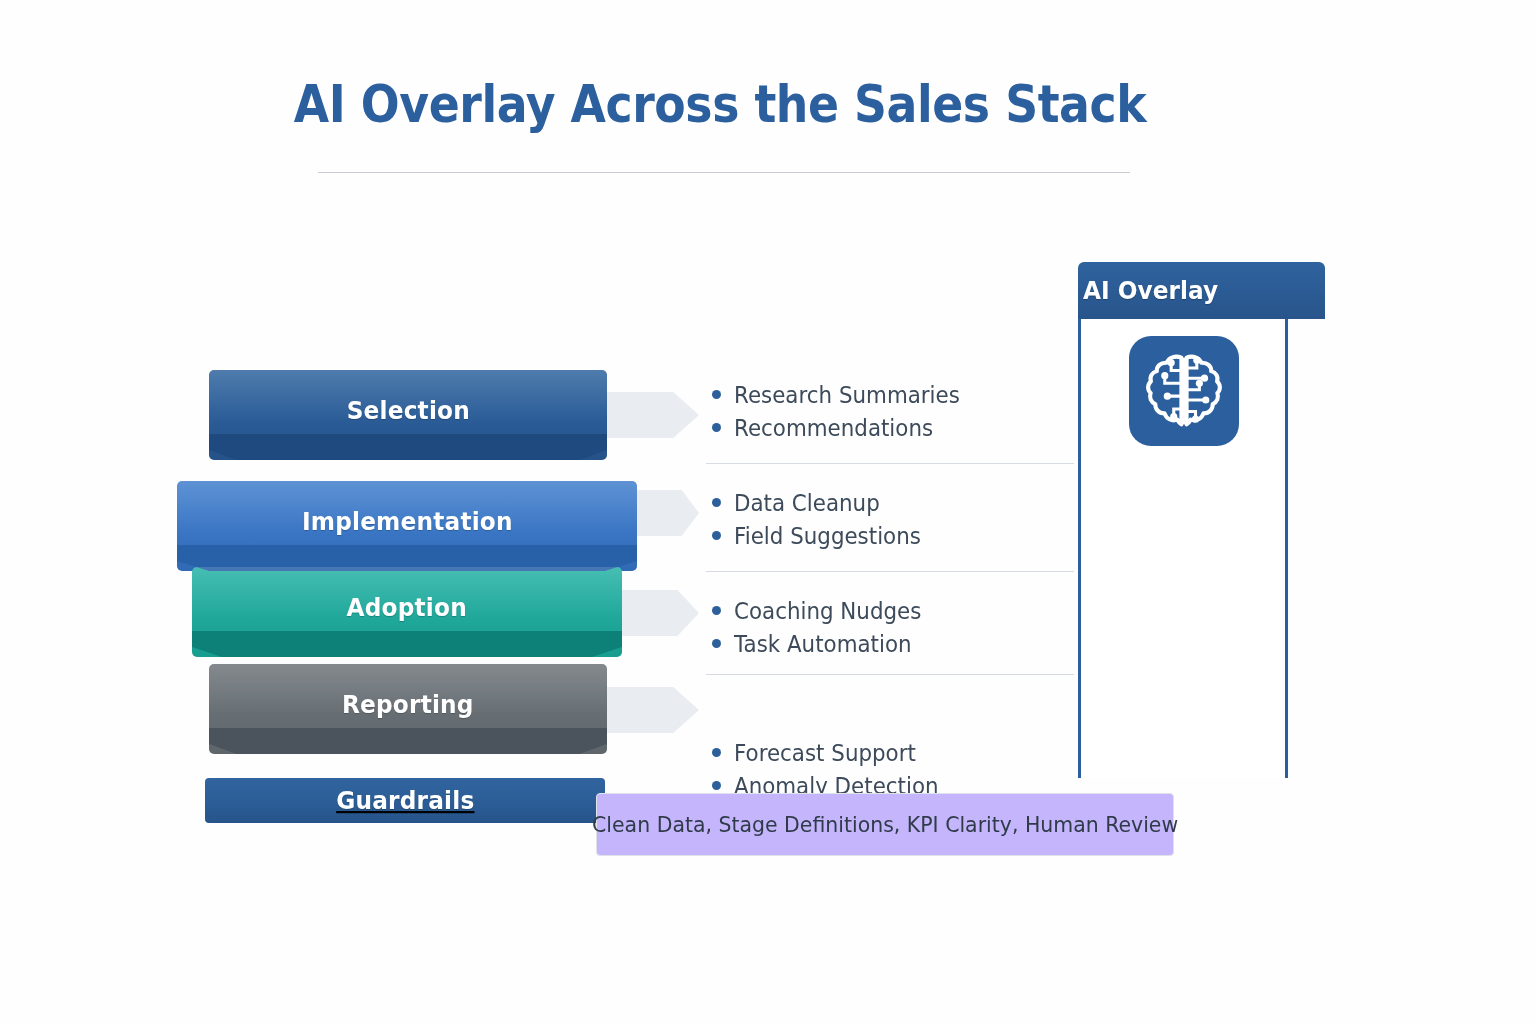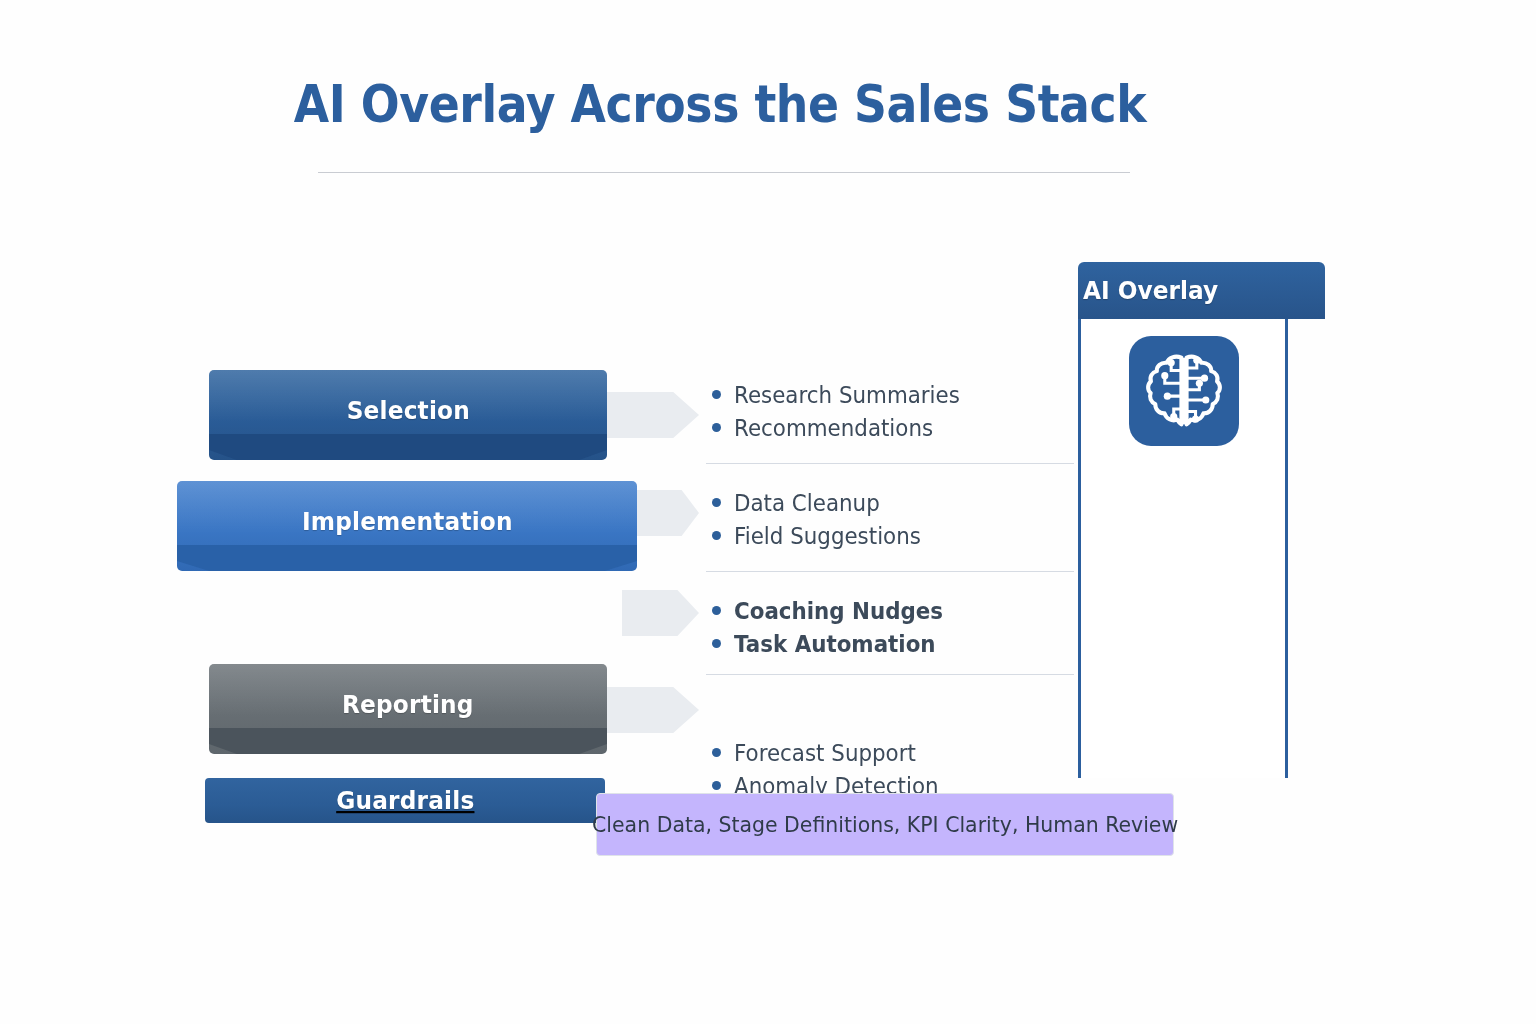--- a/index.html
+++ b/index.html
@@ -230,20 +230,27 @@
 
   <div class="layer" style="left:177px; top:467px; width:460px; height:90px;margin-top:14px;">
     <div class="face" style="background:linear-gradient(180deg,#4480cd 0%, #3a76c4 55%, #3069b4 100%);">
       <div class="sheen"></div>
       <div class="lbl" style="margin-top:26px;">Implementation</div>
     </div>
     <div class="base" style="height:26px; background:#2961a8;"></div>
   </div>
   <div class="arrow" style="left:637px; top:490px; width:62px; height:46px;"></div>
 
+  <div class="layer" style="left:192px; top:567px; width:430px; height:90px;">
+    <div class="face" style="background:linear-gradient(180deg,#28b3a6 0%, #20a89b 55%, #169d90 100%);">
+      <div class="sheen"></div>
+      <div class="lbl" style="margin-top:26px;">Adoption</div>
+    </div>
+    <div class="base" style="height:26px; background:#0d8077;"></div>
+  </div>
   <div class="arrow" style="left:622px; top:590px; width:77px; height:46px;"></div>
 
   <div class="layer" style="left:209px; top:664px; width:398px; height:90px;">
     <div class="face" style="background:linear-gradient(180deg,#6f767b 0%, #676e73 55%, #5e666c 100%);justify-content:center;">
       <div class="sheen"></div>
       <div class="lbl" style="margin-top:26px;">Reporting</div>
     </div>
     <div class="base" style="height:26px; background:#4b545c;"></div>
   </div>
   <div class="arrow" style="left:607px; top:687px; width:92px; height:46px;"></div>
@@ -270,21 +277,21 @@
   <div class="bullet-row">
     <span class="bullet-dot"></span>
     <span class="bullet-text">Data Cleanup</span>
   </div>
   <div class="bullet-row">
     <span class="bullet-dot"></span>
     <span class="bullet-text">Field Suggestions</span>
   </div>
 </div>
 
-<div class="bullets" style="left:712px; top:598px;font-weight:bold;">
+<div class="bullets" style="left:712px; top:598px;">
   <div class="bullet-row">
     <span class="bullet-dot"></span>
     <span class="bullet-text">Coaching Nudges</span>
   </div>
   <div class="bullet-row">
     <span class="bullet-dot"></span>
     <span class="bullet-text">Task Automation</span>
   </div>
 </div>
 

